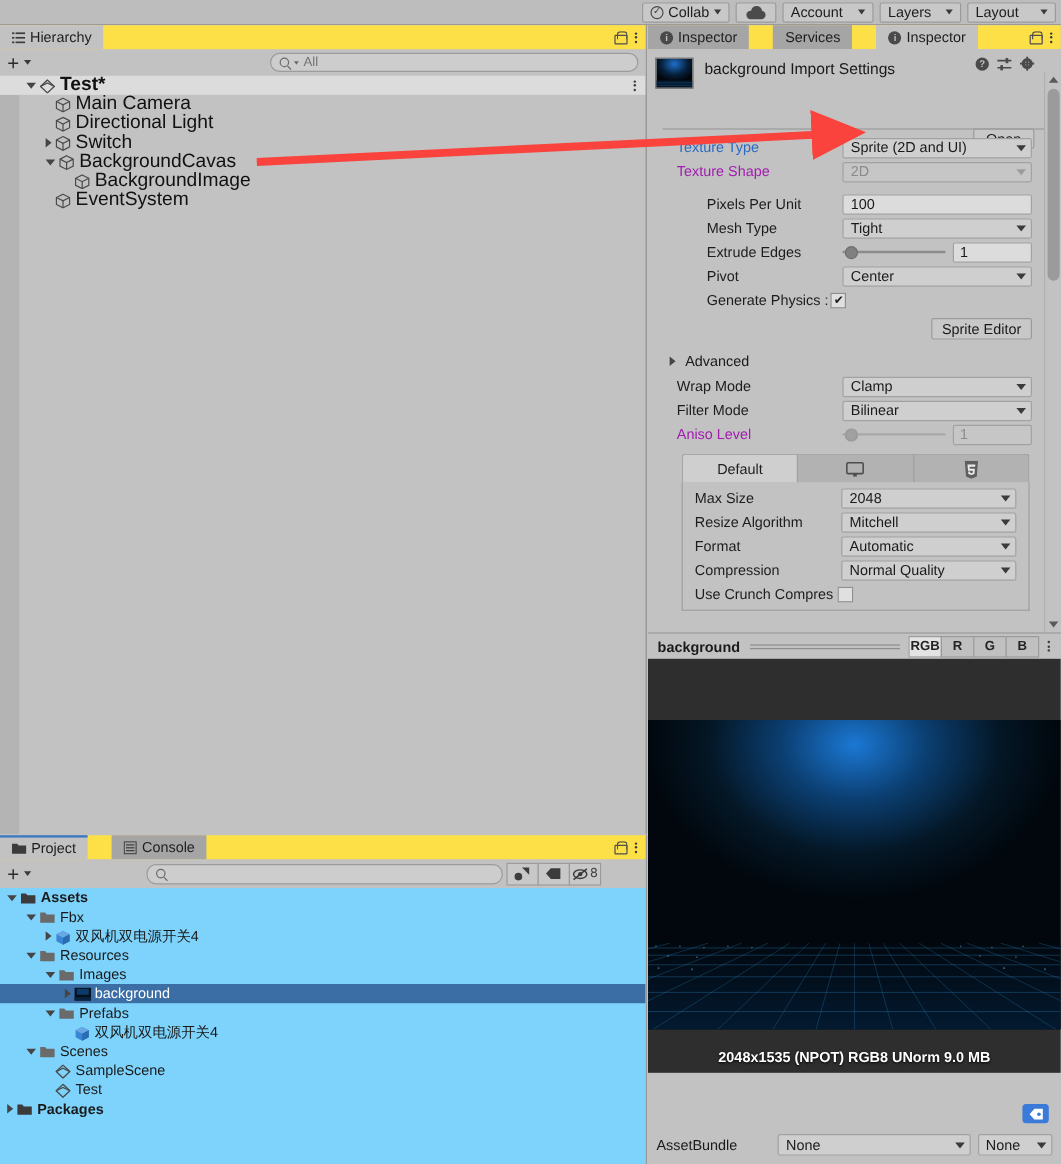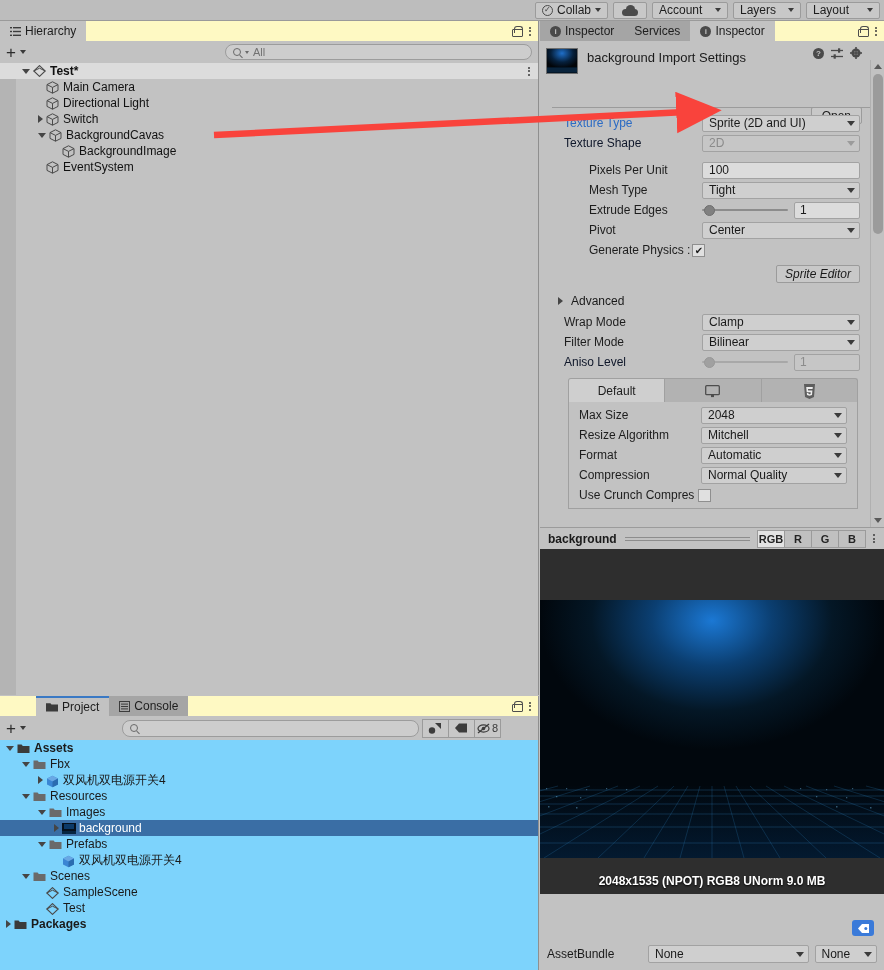--- a/index.html
+++ b/index.html
@@ -32,22 +32,23 @@
                 display: inline-flex; align-items: center; justify-content: center;
                 font-size: 8px; color: #3a3a3a; line-height: 1; }
   .cloud { width: 16px; height: 11px; position: relative; }
   .cloud::before { content: ""; position: absolute; left: 0; bottom: 0; width: 16px; height: 7px;
                    background: #4b4b4b; border-radius: 4px; }
   .cloud::after { content: ""; position: absolute; left: 4px; bottom: 3px; width: 9px; height: 8px;
                   background: #4b4b4b; border-radius: 50%; }
 
   
   .tabbar {
-    height: 20px; background: #fef9c3; display: flex; align-items: flex-end;
+    height: 20px; background: #fde047; display: flex; align-items: flex-end;
     position: relative;
+    gap: 20px;
   }
   .tab {
     height: 20px; padding: 0 10px; display: flex; align-items: center; gap: 4px;
     font-size: 12px; color: #1d1d1d; background: #a5a5a5;
   }
   .tab.active { background: #c2c2c2; }
   .tabbar .right-icons {
     margin-left: auto; display: flex; align-items: center; gap: 8px;
     padding-right: 7px; height: 20px;
   }
@@ -71,41 +72,41 @@
   .searchbox {
     height: 16px; background: #cdcdcd; border: 1px solid #9c9c9c; border-radius: 8px;
     display: flex; align-items: center; gap: 4px; padding: 0 7px; color: #727272;
     font-size: 11px;
   }
   .mag { width: 8px; height: 8px; border: 1.3px solid #6a6a6a; border-radius: 50%;
          position: relative; flex: none; }
   .mag::after { content: ""; position: absolute; right: -3px; bottom: -2px; width: 4px;
                 height: 1.3px; background: #6a6a6a; transform: rotate(45deg); }
   .h-list { flex: 1; overflow: hidden; position: relative; }
-  .hrow { height: 16px; display: flex; align-items: center; font-size: 12px;
+  .hrow { height: 16px; display: flex; align-items: center; font-size: 16px;
           color: #111; white-space: nowrap; position: relative; }
   .hrow.scene { background: #dcdcdc; }
   .tri { width: 0; height: 0; flex: none; margin-right: 3px; }
   .tri.right { border-top: 4px solid transparent; border-bottom: 4px solid transparent;
                border-left: 5px solid #454545; }
   .tri.down { border-left: 4px solid transparent; border-right: 4px solid transparent;
               border-top: 5px solid #454545; }
   .tri.blank { width: 5px; margin-right: 3px; }
   .cube {
     width: 13px; height: 13px; flex: none; margin-right: 4px;
   }
   .h-sidebar { position: absolute; left: 0; top: 16px; width: 16px; bottom: 0; background: #b4b4b4; }
 
   
   #project {
     position: absolute; left: 0; top: 696px; width: 539px; height: 274px;
     background: #c2c2c2; border-right: 1px solid #8f8f8f;
     display: flex; flex-direction: column;
   }
-  #project .tabbar .tab.active { border-top: 2px solid #3a79c4; height: 20px; margin-left: 36px; }
+  #project .tabbar .tab.active { border-top: 2px solid #3a79c4; height: 20px; }
   .p-toolbar { height: 24px; background: #c2c2c2; display: flex; align-items: center;
                padding: 0 2px 0 6px; gap: 0; }
   .p-icons { display: flex; align-items: center; height: 19px; margin-left: 4px; }
   .p-icons > div { width: 27px; height: 19px; border: 1px solid #9b9b9b; background: #c8c8c8;
                    display: flex; align-items: center; justify-content: center;
                    margin-left: -1px; font-size: 11px; color: #3a3a3a; }
   .p-tree { flex: 1; overflow: hidden; background: #7dd3fc; }
   .prow { height: 16px; display: flex; align-items: center; font-size: 12px; white-space: nowrap; }
   .prow.sel { background: #3a6ea5; color: #fff; }
   .folder { width: 13px; height: 11px; flex: none; margin-right: 4px; }
@@ -131,21 +132,21 @@
               background: #c8c8c8; border: 1px solid #9b9b9b; border-radius: 2px;
               font-size: 12px; display: flex; align-items: center; }
 
   .insp-body { position: absolute; left: 0; top: 39px; right: 14px; bottom: 0;
                overflow: hidden; margin-left: 12px; }
   .sep { height: 1px; background: #9b9b9b; margin: 0; }
   .frow { height: 20px; display: flex; align-items: center; padding-left: 12px; }
   .flabel { font-size: 12px; color: #1d1d1d; width: 138px; flex: none; }
   .flabel.indent { padding-left: 25px; width: 138px; }
   .flabel.blue { color: #2b6bc4; }
-  .flabel.dim { color: #0f172a; }
+  .flabel.dim { color: #a21caf; }
   .dropdown {
     flex: 1; height: 17px; background: #cfcfcf; border: 1px solid #a2a2a2; border-radius: 2px;
     display: flex; align-items: center; padding: 0 4px 0 6px; font-size: 12px;
     margin-right: 10px;
   }
   .dropdown.dim { color: #8b8b8b; background: #c6c6c6; }
   .dropdown .dcaret { margin-left: auto; width: 0; height: 0;
     border-left: 4px solid transparent; border-right: 4px solid transparent;
     border-top: 5px solid #3b3b3b; }
   .dropdown.dim .dcaret { border-top-color: #9b9b9b; }
@@ -162,21 +163,21 @@
   .slider.dim .knob { background: #a0a0a0; border-color: #989898; }
   .numbox { width: 66px; height: 17px; background: #dcdcdc; border: 1px solid #a2a2a2;
             border-radius: 2px; display: flex; align-items: center; padding: 0 5px; font-size: 12px; }
   .numbox.dim { background: #c6c6c6; color: #8b8b8b; }
   .cbox { width: 13px; height: 13px; background: #e0e0e0; border: 1px solid #8f8f8f;
           display: flex; align-items: center; justify-content: center; font-size: 10px;
           color: #1a1a1a; }
   .btn-right { display: flex; justify-content: flex-end; padding-right: 10px; height: 22px;
                align-items: center; }
   .sbtn { height: 18px; padding: 0 8px; background: #c8c8c8; border: 1px solid #9b9b9b;
-          border-radius: 2px; font-size: 12px; display: flex; align-items: center; font-style: italic; }
+          border-radius: 2px; font-size: 12px; display: flex; align-items: center; }
   .foldrow { height: 22px; display: flex; align-items: center; padding-left: 6px; gap: 5px;
              font-size: 12px; }
 
   .plat-tabs { margin: 6px 12px 0 16px; height: 24px; display: flex; border: 1px solid #a0a0a0;
                border-bottom: none; background: #b2b2b2; border-radius: 3px 3px 0 0; overflow: hidden; }
   .plat-tab { flex: 1; display: flex; align-items: center; justify-content: center;
               font-size: 12px; color: #1d1d1d; border-right: 1px solid #a0a0a0; }
   .plat-tab:last-child { border-right: none; }
   .plat-tab.active { background: #cfcfcf; }
   .plat-panel { margin: 0 12px 0 16px; border: 1px solid #a0a0a0; border-top: none;

